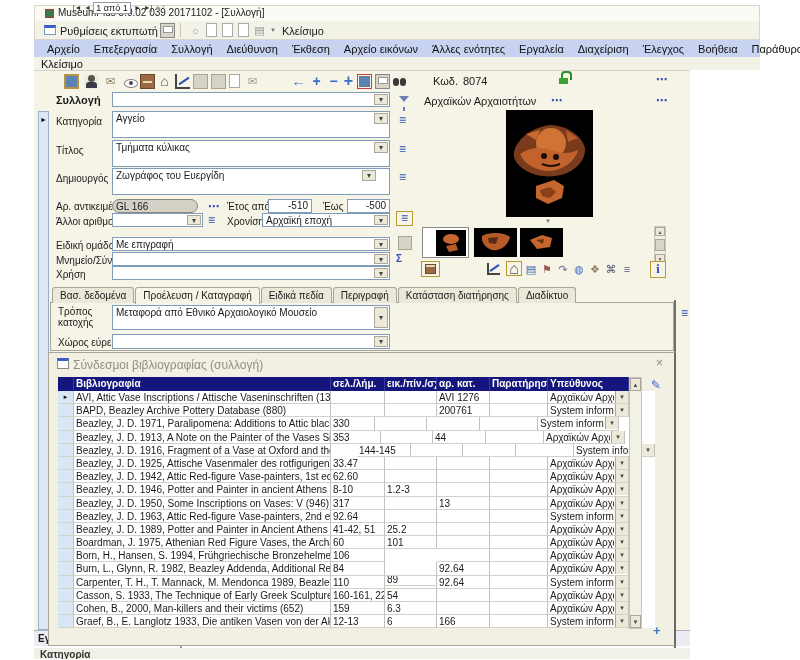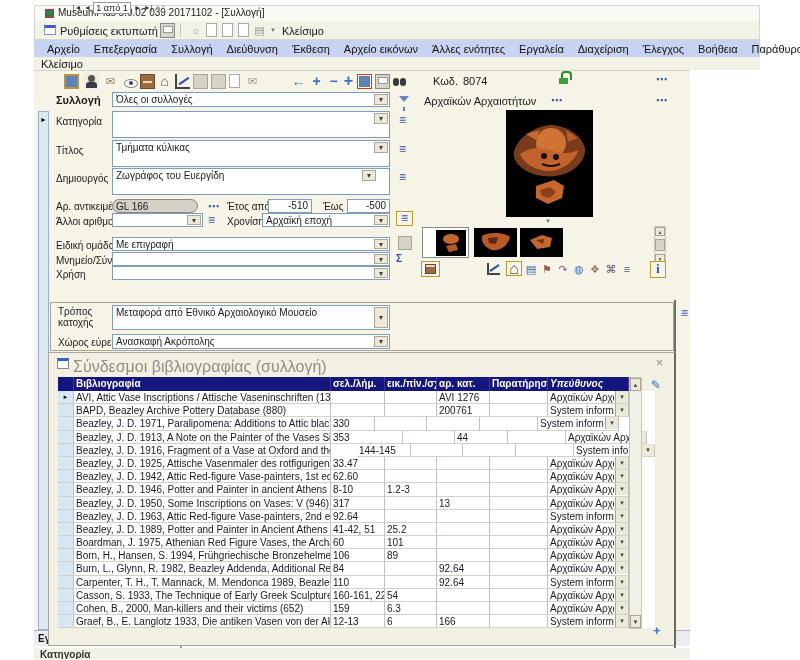--- a/index.html
+++ b/index.html
@@ -78,21 +78,21 @@
   .mini-ic { position:absolute; width:14px; height:14px; display:flex; align-items:center; justify-content:center; font-size:11px; color:#555; cursor:pointer;}
 
   
   .tabstrip { left:52px; top:287px; display:flex; height:16px; z-index:3;}
   .tab { font-size:10px; padding:2px 7px; background:#eae8d8; border:1px solid #a8a696; border-bottom:none; border-radius:3px 3px 0 0; margin-right:1px; white-space:nowrap; cursor:pointer;}
   .tab.active { background:#f5f4e6; position:relative; height:17px; }
   .tabpanel { left:50px; top:302px; width:624px; height:49px; border:1px solid #a8a696; background:#f5f4e6; z-index:2;}
 
   
   .dialog { left:48px; top:352px; width:628px; height:294px; background:#f1f0e2; border:1px solid #a8a696; border-right:2px solid #6a6a60; z-index:4;}
-  .dlg-title { font-size:16px; color:#8f8f88; white-space:nowrap;}
+  .dlg-title { font-size:12px; color:#8f8f88; white-space:nowrap;}
   .close-x { font-size:12px; color:#8a8a84; cursor:pointer; line-height:12px;}
   .vline { background:#70706a; }
 
   
   .thead { position:absolute; left:9px; top:24px; height:14px; display:flex; background:#15157e;}
   .hcell { color:#fff; font-size:10px; font-weight:bold; padding:1px 2px; border-right:1px solid #3a3a9a; overflow:hidden; white-space:nowrap; height:14px;}
   .tbody { position:absolute; left:9px; top:38px; }
   .trow { display:flex; height:13.2px; background:#fff; cursor:pointer;}
   .tcell { font-size:10px; line-height:13px; padding:0 2px; border-right:1px solid #c2c2ba; border-bottom:1px solid #d2d2ca; overflow:hidden; white-space:nowrap; height:13.2px;}
   .tcell.sel { background:#d9e6f3; font-size:6px; text-align:center; line-height:13px; color:#000;}
@@ -174,32 +174,32 @@
     </span>
   <span class="a ic ic-printer" style="left:375px;top:74px;"></span>
   <span class="a ic ic-binoc" style="left:392px;top:74px;"></span>
   <span class="a lbl" style="left:433px;top:75px;font-size:11px;">Κωδ.</span>
   <span class="a lbl" style="left:463px;top:75px;font-size:11px;">8074</span>
   <span class="a ic-lock" style="position:absolute;left:558px;top:71px;"></span>
   <span class="a ellipsis-btn" style="left:656px;top:74px;">⋯</span>
 
   <span class="a blbl" style="left:56px;top:94px;">Συλλογή</span>
   <div class="field" style="left:112px;top:92px;width:278px;height:15px;">
-    <span class="val">Όλες οι συλλογές</span>
       <span class="combo-btn">▾</span>
   </div>
   <span class="a funnel" style="left:399px;top:96px;"></span>
   <span class="a lbl" style="left:424px;top:95px;font-size:11px;">Αρχαϊκών Αρχαιοτήτων</span>
   <span class="a ellipsis-btn" style="left:551px;top:95px;">⋯</span>
   <span class="a ellipsis-btn" style="left:656px;top:95px;">⋯</span>
 
   <div class="a recbar">►</div>
 
   <span class="a lbl" style="left:56px;top:116px;">Κατηγορία</span>
   <div class="field" style="left:112px;top:111px;width:278px;height:27px;">
+    <span class="val">Αγγείο</span>
       <span class="combo-btn">▾</span>
   </div>
   <span class="a ham" style="left:399px;top:115px;">≡</span>
 
   <span class="a lbl" style="left:56px;top:145px;">Τίτλος</span>
   <div class="field" style="left:112px;top:140px;width:278px;height:27px;">
     <span class="val">Τμήματα κύλικας</span>
       <span class="combo-btn">▾</span>
   </div>
   <span class="a ham" style="left:399px;top:144px;">≡</span>
@@ -302,47 +302,54 @@
   <span class="a mini-ic" style="left:540px;top:262px;color:#9a5a4a;">⚑</span>
   <span class="a mini-ic" style="left:556px;top:262px;color:#7a6a9a;">↷</span>
   <span class="a mini-ic" style="left:572px;top:262px;color:#3a6cc8;">◍</span>
   <span class="a mini-ic" style="left:588px;top:262px;color:#8a7a5a;">❖</span>
   <span class="a mini-ic" style="left:604px;top:262px;color:#557;">⌘</span>
   <span class="a mini-ic" style="left:620px;top:262px;color:#557;">≡</span>
   <span class="a ylw-box" style="left:650px;top:261px;width:16px;height:17px;">
       <b style="color:#2244cc;font-family:'Liberation Serif',serif;font-size:12px;">i</b>
     </span>
 
+  <div class="a tabstrip">
+      <span class="tab">Βασ. δεδομένα</span>
+      <span class="tab active">Προέλευση / Καταγραφή</span>
+      <span class="tab">Ειδικά πεδία</span>
+      <span class="tab">Περιγραφή</span>
+      <span class="tab">Κατάσταση διατήρησης</span>
+      <span class="tab">Διαδίκτυο</span>
+    </div>
   <div class="a tabpanel"></div>
   <span class="a lbl" style="left:58px;top:306px;width:56px;white-space:normal;z-index:3;">Τρόπος κατοχής</span>
   <div class="field" style="left:112px;top:305px;width:278px;height:25px;z-index:3;">
     <span class="val">Μεταφορά από Εθνικό Αρχαιολογικό Μουσείο</span>
       <span class="combo-btn tall">▾</span>
   </div>
   <span class="a lbl" style="left:58px;top:337px;z-index:3;">Χώρος εύρεσης</span>
   <div class="field" style="left:112px;top:334px;width:278px;height:15px;z-index:3;">
-    <span class="val">Ανασκαφή Ακρόπολης</span>
       <span class="combo-btn">▾</span>
   </div>
   <span class="a ham" style="left:681px;top:308px;">≡</span>
   <div class="a vline" style="left:674px;top:300px;width:2px;height:348px;"></div>
 
   <div class="a dialog">
     <span class="a" style="left:8px;top:5px;width:12px;height:11px;background:#fff;border:1px solid #888;border-top:3px solid #3a5fc8;"></span>
     <span class="a dlg-title" style="left:24px;top:5px;">Σύνδεσμοι βιβλιογραφίας (συλλογή)</span>
     <span class="a close-x" style="left:607px;top:4px;">×</span>
 
     <div class="thead">
         <span class="hcell" style="width: 16px;"></span>
         <span class="hcell" style="width: 257px;">Βιβλιογραφία</span>
         <span class="hcell" style="width: 54px;">σελ./λήμ.</span>
         <span class="hcell" style="width: 52px;">εικ./πίν./σχ.</span>
         <span class="hcell" style="width: 53px;">αρ. κατ.</span>
         <span class="hcell" style="width: 58px;">Παρατήρηση(βιβλ</span>
-        <span class="hcell" style="width: 81px; font-style: italic;">Υπεύθυνος</span>
+        <span class="hcell" style="width: 81px;">Υπεύθυνος</span>
       </div>
     <div class="tbody">
         <div class="trow">
           <span class="tcell sel" style="width: 16px;">►</span>
           <span class="tcell" style="width: 257px;">AVI, Attic Vase Inscriptions / Attische Vaseninschriften (1300)</span>
           <span class="tcell" style="width: 54px;"></span>
           <span class="tcell" style="width: 52px;"></span>
           <span class="tcell" style="width: 53px;">AVI 1276</span>
           <span class="tcell" style="width: 58px;"></span>
           <span class="tcell resp" style="width: 81px;">
@@ -370,21 +377,21 @@
           <span class="tcell" style="width: 53px;"></span>
           <span class="tcell" style="width: 58px;"></span>
           <span class="tcell resp" style="width: 81px;">
             <span class="resp-txt">System information</span>
             <span class="resp-dd">▾</span>
           </span>
         </div>
         <div class="trow">
           <span class="tcell sel" style="width: 16px;"></span>
           <span class="tcell" style="width: 257px;">Beazley, J. D. 1913, A Note on the Painter of the Vases Signed Euergide</span>
-          <span class="tcell" style="width: 72px;">353</span>
+          <span class="tcell" style="width: 50px;">353</span>
           <span class="tcell" style="width: 52px;"></span>
           <span class="tcell" style="width: 53px;">44</span>
           <span class="tcell" style="width: 58px;"></span>
           <span class="tcell resp" style="width: 81px;">
             <span class="resp-txt">Αρχαϊκών Αρχαιοτήτων</span>
             <span class="resp-dd">▾</span>
           </span>
         </div>
         <div class="trow">
           <span class="tcell sel" style="width: 16px;"></span>
@@ -479,21 +486,21 @@
           <span class="tcell" style="width: 58px;"></span>
           <span class="tcell resp" style="width: 81px;">
             <span class="resp-txt">Αρχαϊκών Αρχαιοτήτων</span>
             <span class="resp-dd">▾</span>
           </span>
         </div>
         <div class="trow">
           <span class="tcell sel" style="width: 16px;"></span>
           <span class="tcell" style="width: 257px;">Born, H., Hansen, S. 1994, Frühgriechische Bronzehelme (882)</span>
           <span class="tcell" style="width: 54px;">106</span>
-          <span class="tcell" style="width: 52px;">89</span>
+          <span class="tcell" style="width: 52px; margin-top: 24px;">89</span>
           <span class="tcell" style="width: 53px;"></span>
           <span class="tcell" style="width: 58px;"></span>
           <span class="tcell resp" style="width: 81px;">
             <span class="resp-txt">Αρχαϊκών Αρχαιοτήτων</span>
             <span class="resp-dd">▾</span>
           </span>
         </div>
         <div class="trow">
           <span class="tcell sel" style="width: 16px;"></span>
           <span class="tcell" style="width: 257px;">Burn, L., Glynn, R. 1982, Beazley Addenda, Additional References to AB</span>

